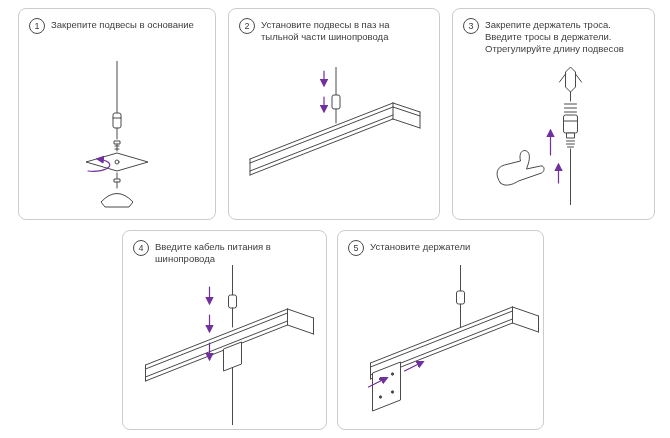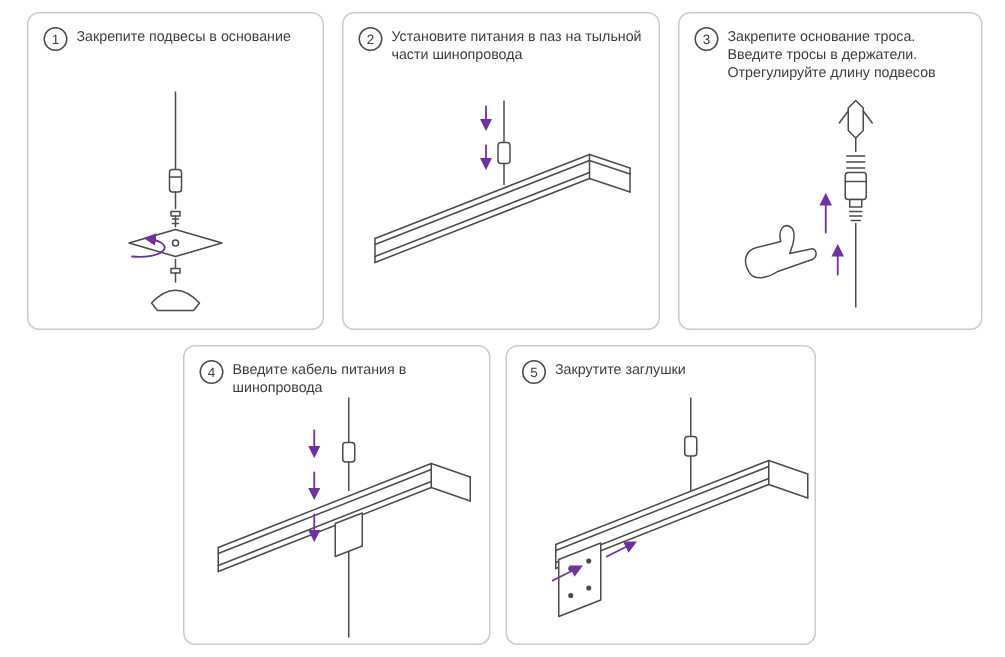--- a/index.html
+++ b/index.html
@@ -62,21 +62,21 @@
         <rect class="lnf" x="86" y="118" width="6" height="3"></rect>
         <line class="ln" x1="89" y1="121" x2="89" y2="127"></line>
         <path class="lnf" d="M73 141 Q89 124 105 141 L101 146 L77 146 Z"></path>
       </g>
     </svg>
   </div>
 
   <div class="panel" id="p2">
     <div class="hdr">
       <div class="numcircle">2</div>
-      <div class="cap">Установите питания в паз на тыльной части шинопровода</div>
+      <div class="cap">Установите подвесы в паз на тыльной части шинопровода</div>
     </div>
     <svg class="art" width="192" height="140" viewBox="0 0 192 140">
       <defs>
           <marker id="ah2" markerWidth="7" markerHeight="7" refX="5" refY="3.5" orient="auto">
             <path d="M0,0 L7,3.5 L0,7 Z" fill="#7030a0"></path>
           </marker>
         </defs>
       <g>
         <line class="ln" x1="12" y1="92" x2="155" y2="36"></line>
         <line class="ln" x1="12" y1="96" x2="155" y2="40"></line>
@@ -95,21 +95,21 @@
         <line class="ln" x1="98" y1="42" x2="98" y2="56"></line>
       </g>
       <line class="pa" x1="86" y1="4" x2="86" y2="18" marker-end="url(#ah2)"></line>
       <line class="pa" x1="86" y1="30" x2="86" y2="44" marker-end="url(#ah2)"></line>
     </svg>
   </div>
 
   <div class="panel" id="p3">
     <div class="hdr">
       <div class="numcircle">3</div>
-      <div class="cap">Закрепите основание троса. Введите тросы в держатели. Отрегулируйте длину подвесов</div>
+      <div class="cap">Закрепите держатель троса. Введите тросы в держатели. Отрегулируйте длину подвесов</div>
     </div>
     <svg class="art" width="183" height="140" viewBox="0 0 183 140">
       <defs>
           <marker id="ah3" markerWidth="7" markerHeight="7" refX="5" refY="3.5" orient="auto">
             <path d="M0,0 L7,3.5 L0,7 Z" fill="#7030a0"></path>
           </marker>
         </defs>
       <g>
         <polygon class="lnf" points="108,2 113,7 113,22 108,27 103,22 103,7"></polygon>
         <line class="ln" x1="103" y1="9" x2="97" y2="17"></line>
@@ -163,21 +163,21 @@
       </g>
       <line class="pa" x1="82" y1="22" x2="82" y2="38" marker-end="url(#ah4)"></line>
       <line class="pa" x1="82" y1="50" x2="82" y2="66" marker-end="url(#ah4)"></line>
       <line class="pa" x1="82" y1="78" x2="82" y2="94" marker-end="url(#ah4)"></line>
     </svg>
   </div>
 
   <div class="panel" id="p5">
     <div class="hdr">
       <div class="numcircle">5</div>
-      <div class="cap">Закрутите заглушки</div>
+      <div class="cap">Установите держатели</div>
     </div>
     <svg class="art" width="197" height="160" viewBox="0 0 197 160">
       <defs>
           <marker id="ah5" markerWidth="7" markerHeight="7" refX="5" refY="3.5" orient="auto">
             <path d="M0,0 L7,3.5 L0,7 Z" fill="#7030a0"></path>
           </marker>
         </defs>
       <g>
         <line class="ln" x1="28" y1="98" x2="170" y2="42"></line>
         <line class="ln" x1="28" y1="102" x2="170" y2="46"></line>

